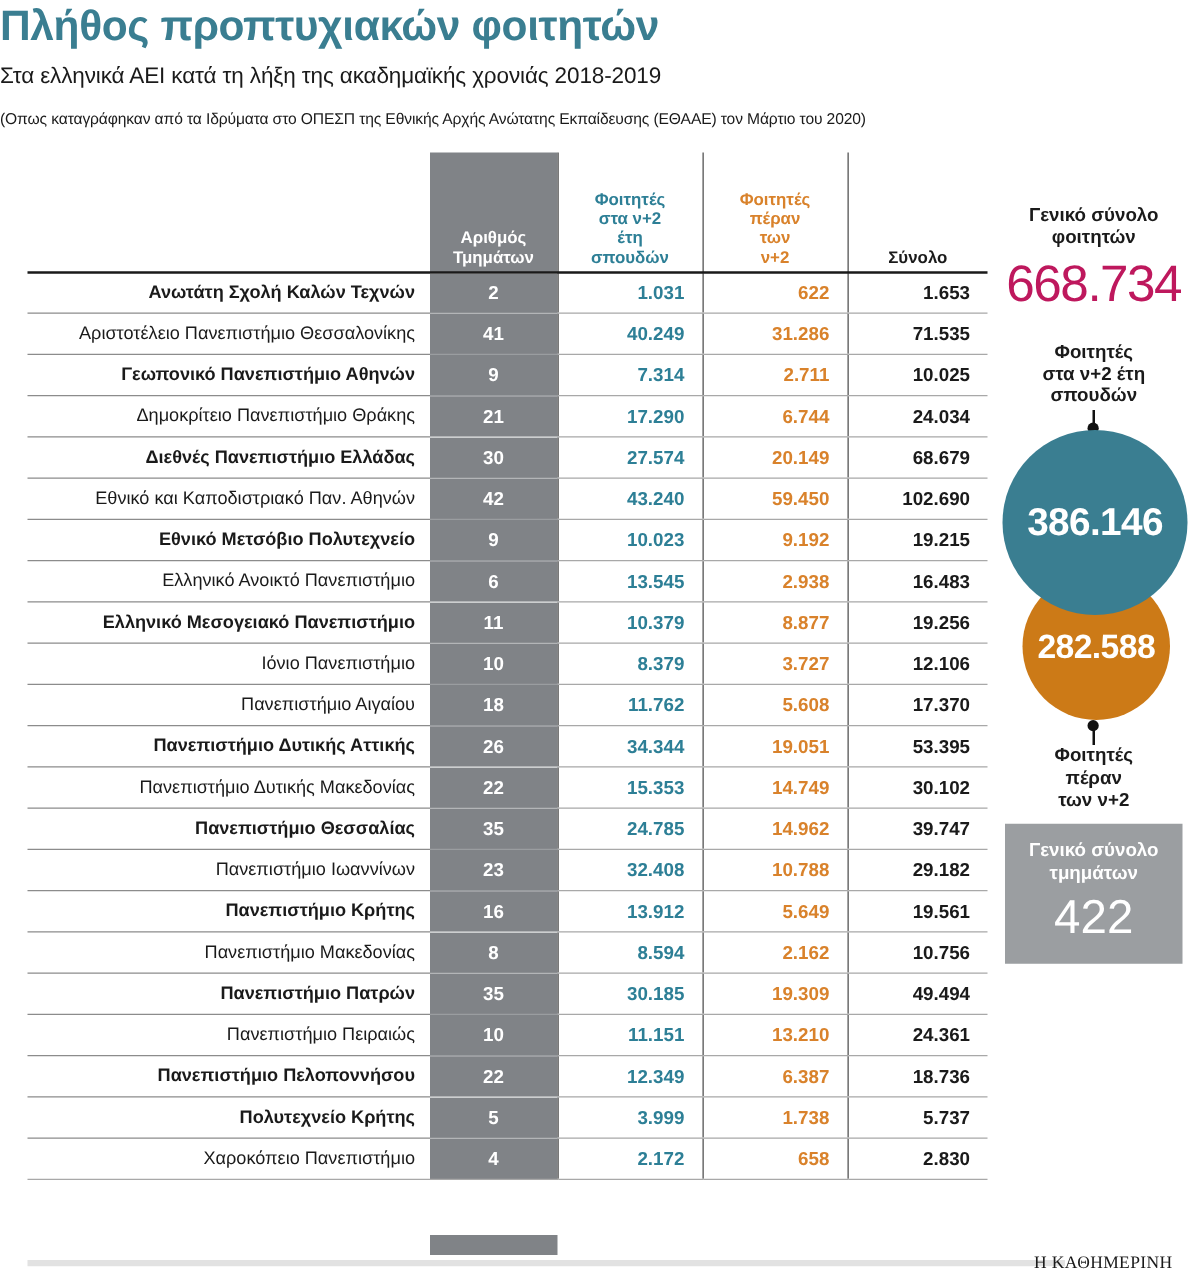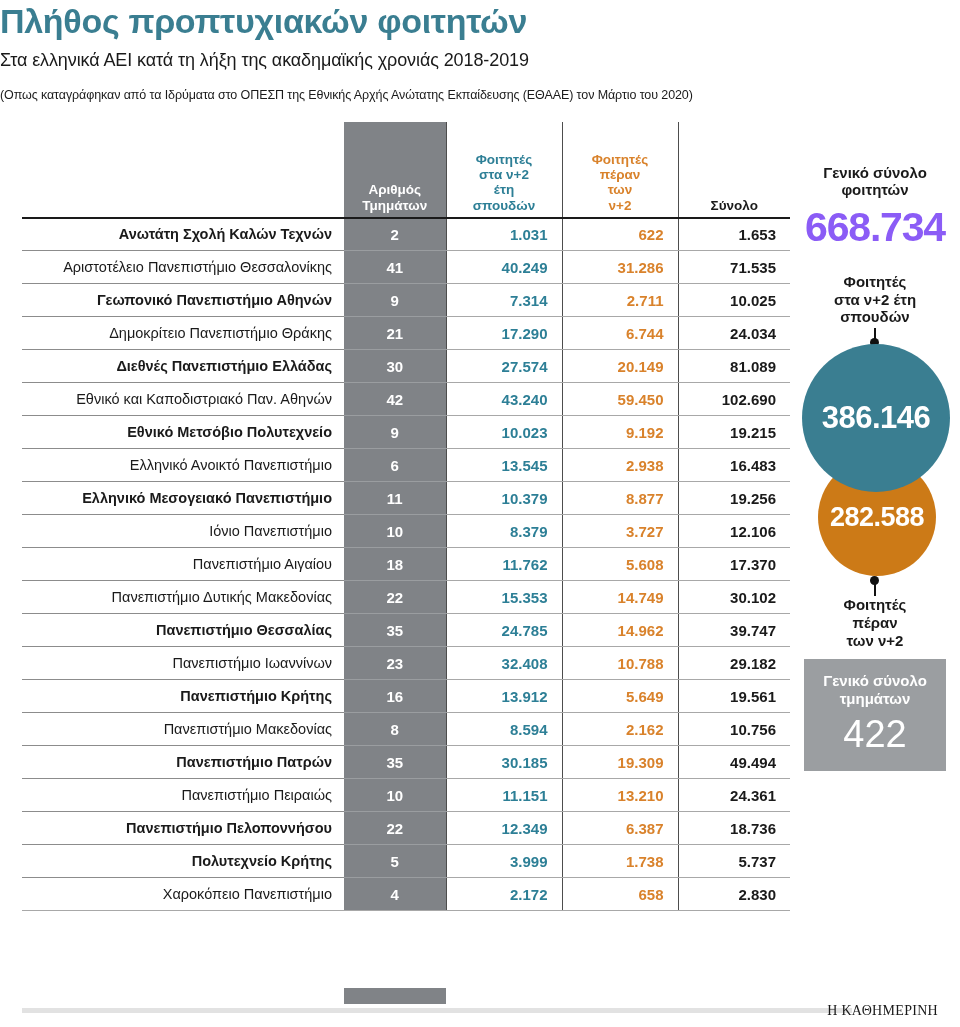--- a/index.html
+++ b/index.html
@@ -168,25 +168,25 @@
   }
   .side-label {
     font-size: 15px;
     font-weight: bold;
     line-height: 1.18;
     color: #1a1a1a;
   }
   .grand-total-label { margin-top: 42px; }
   .grand-total-value {
     font-size: 41px;
-    font-weight: bold;
+    font-weight: normal;
     letter-spacing: -1.2px;
     line-height: 1;
     margin-top: 8px;
-    color: #8b5cf6;
+    color: #be185d;
   }
   .cap-top { margin-top: 25px; }
 
   .connector {
     width: 170px;
     height: 20px;
     position: relative;
   }
   .connector .stem {
     position: absolute;
@@ -365,21 +365,21 @@
             <td class="t-dept">21</td>
             <td class="t-in">17.290</td>
             <td class="t-over">6.744</td>
             <td class="t-total">24.034</td>
           </tr>
           <tr class="bold">
             <td class="t-name">Διεθνές Πανεπιστήμιο Ελλάδας</td>
             <td class="t-dept">30</td>
             <td class="t-in">27.574</td>
             <td class="t-over">20.149</td>
-            <td class="t-total">81.089</td>
+            <td class="t-total">68.679</td>
           </tr>
           <tr class="reg">
             <td class="t-name">Εθνικό και Καποδιστριακό Παν. Αθηνών</td>
             <td class="t-dept">42</td>
             <td class="t-in">43.240</td>
             <td class="t-over">59.450</td>
             <td class="t-total">102.690</td>
           </tr>
           <tr class="bold">
             <td class="t-name">Εθνικό Μετσόβιο Πολυτεχνείο</td>
@@ -408,20 +408,27 @@
             <td class="t-in">8.379</td>
             <td class="t-over">3.727</td>
             <td class="t-total">12.106</td>
           </tr>
           <tr class="reg">
             <td class="t-name">Πανεπιστήμιο Αιγαίου</td>
             <td class="t-dept">18</td>
             <td class="t-in">11.762</td>
             <td class="t-over">5.608</td>
             <td class="t-total">17.370</td>
+          </tr>
+          <tr class="bold">
+            <td class="t-name">Πανεπιστήμιο Δυτικής Αττικής</td>
+            <td class="t-dept">26</td>
+            <td class="t-in">34.344</td>
+            <td class="t-over">19.051</td>
+            <td class="t-total">53.395</td>
           </tr>
           <tr class="reg">
             <td class="t-name">Πανεπιστήμιο Δυτικής Μακεδονίας</td>
             <td class="t-dept">22</td>
             <td class="t-in">15.353</td>
             <td class="t-over">14.749</td>
             <td class="t-total">30.102</td>
           </tr>
           <tr class="bold">
             <td class="t-name">Πανεπιστήμιο Θεσσαλίας</td>

